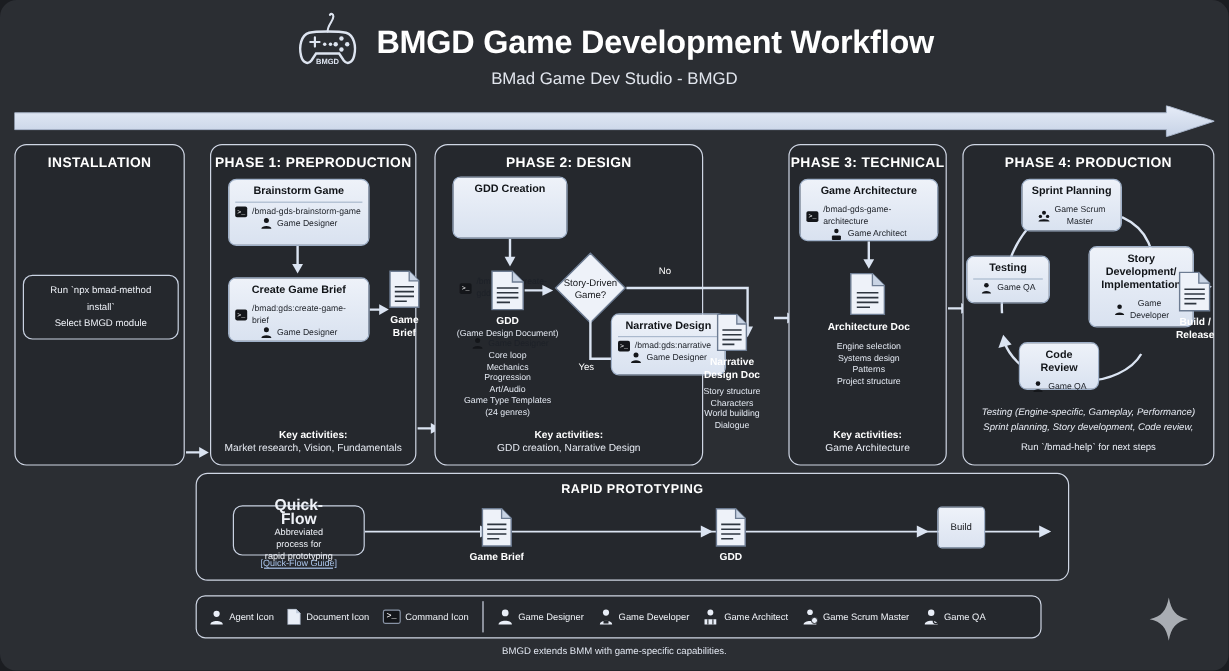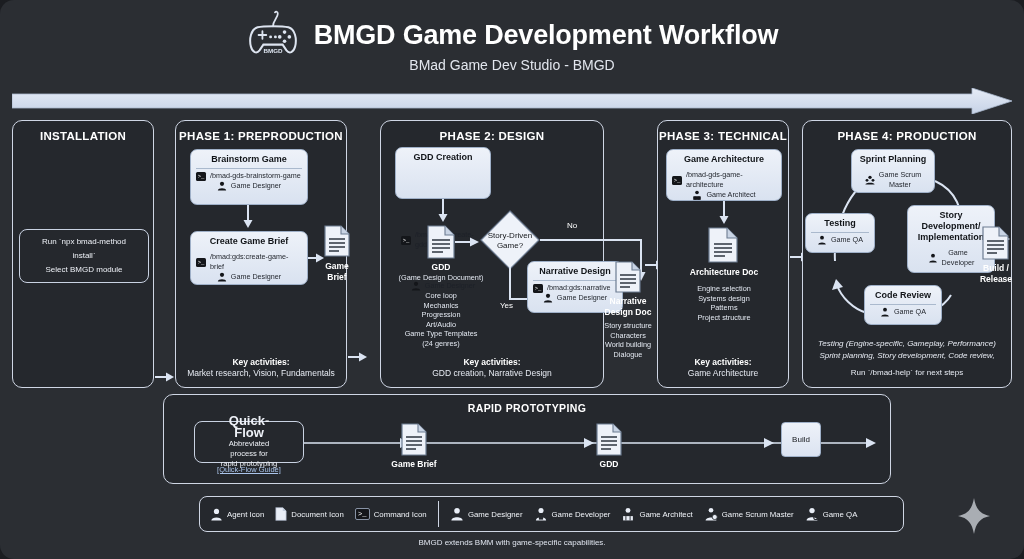--- a/index.html
+++ b/index.html
@@ -119,21 +119,21 @@
     position:absolute; background:linear-gradient(180deg,#eef2f9 0%,#dbe3f1 100%);
     border:1px solid #9fb0c8; border-radius:4px;
     display:flex; align-items:center; justify-content:center;
     font-size:8px; color:#14161a;
   }
 
   
   .legend {
     position:absolute; left:163px; top:496px; width:705px; height:36px;
     border:1.3px solid #cfd6e4; border-radius:8px; background:#25282d;
-    display:flex; align-items:center; padding:0 10px;margin-left:36px;
+    display:flex; align-items:center; padding:0 10px;
   }
   .legend-group { display:flex; align-items:center; gap:11px; }
   .legend-item { display:flex; align-items:center; gap:4px; }
   .legend-item span.lbl { font-size:7.8px; color:#f0f3f8; white-space:nowrap; }
   .legend-sep { width:1.3px; height:26px; background:#cfd6e4; margin:0 11px; }
   .footnote {
     position:absolute; left:0; top:538px; width:1024px; text-align:center;
     font-size:8px; color:#dfe4ee;
   }
   .sparkle { position:absolute; left:957px; top:497px; width:34px; height:38px; }
@@ -243,21 +243,21 @@
         <b>Key activities:</b><br>
         <span>Market research, Vision, Fundamentals</span>
       </div>
     </div>
 
     <svg class="conn" style="left:335px; top:230px; width:22px; height:14px;">
       <path d="M1 7 L13 7" stroke="#dbe4f2" stroke-width="2"></path>
       <path d="M12 2.5 L20 7 L12 11.5 Z" fill="#dbe4f2"></path>
     </svg>
 
-    <div class="phase" style="left:368px; width:224px;border-radius:11px;">
+    <div class="phase" style="left:350px; width:224px;border-radius:11px;">
       <div class="phase-title">PHASE 2: DESIGN</div>
 
       <div class="card" style="left:14px; top:26px; width:96px; height:52px;gap:31px;">
         <div class="card-title">GDD Creation</div>
         <div class="card-div"></div>
         <div class="card-line">
           <span class="cmd-ico">&gt;_</span>
           <span>/bmad-gds-create-gdd</span>
         </div>
         <div class="card-line center">
@@ -438,21 +438,21 @@
         <div class="card-line center" style="white-space:pre-line; text-align:center;">
           <svg class="agent-ico" viewBox="0 0 12 12">
             <circle cx="6" cy="3.2" r="2.3" fill="#14161a"></circle>
             <path d="M1.4 11.5 C1.4 8 10.6 8 10.6 11.5 Z" fill="#14161a"></path>
           </svg>
           <span>Game
 Developer</span>
         </div>
       </div>
 
-      <div class="card" style="left:46px; top:164px; width:78px; height:40px;margin-left:15px;">
+      <div class="card" style="left:46px; top:164px; width:67px; height:40px;">
         <div class="card-title">Code Review</div>
         <div class="card-div"></div>
         <div class="card-line center">
           <svg class="agent-ico" viewBox="0 0 12 12">
             <circle cx="6" cy="3.2" r="2.3" fill="#14161a"></circle>
             <path d="M1.4 11.5 C1.4 8 10.6 8 10.6 11.5 Z" fill="#14161a"></path>
           </svg>
           <span>Game QA</span>
         </div>
       </div>

